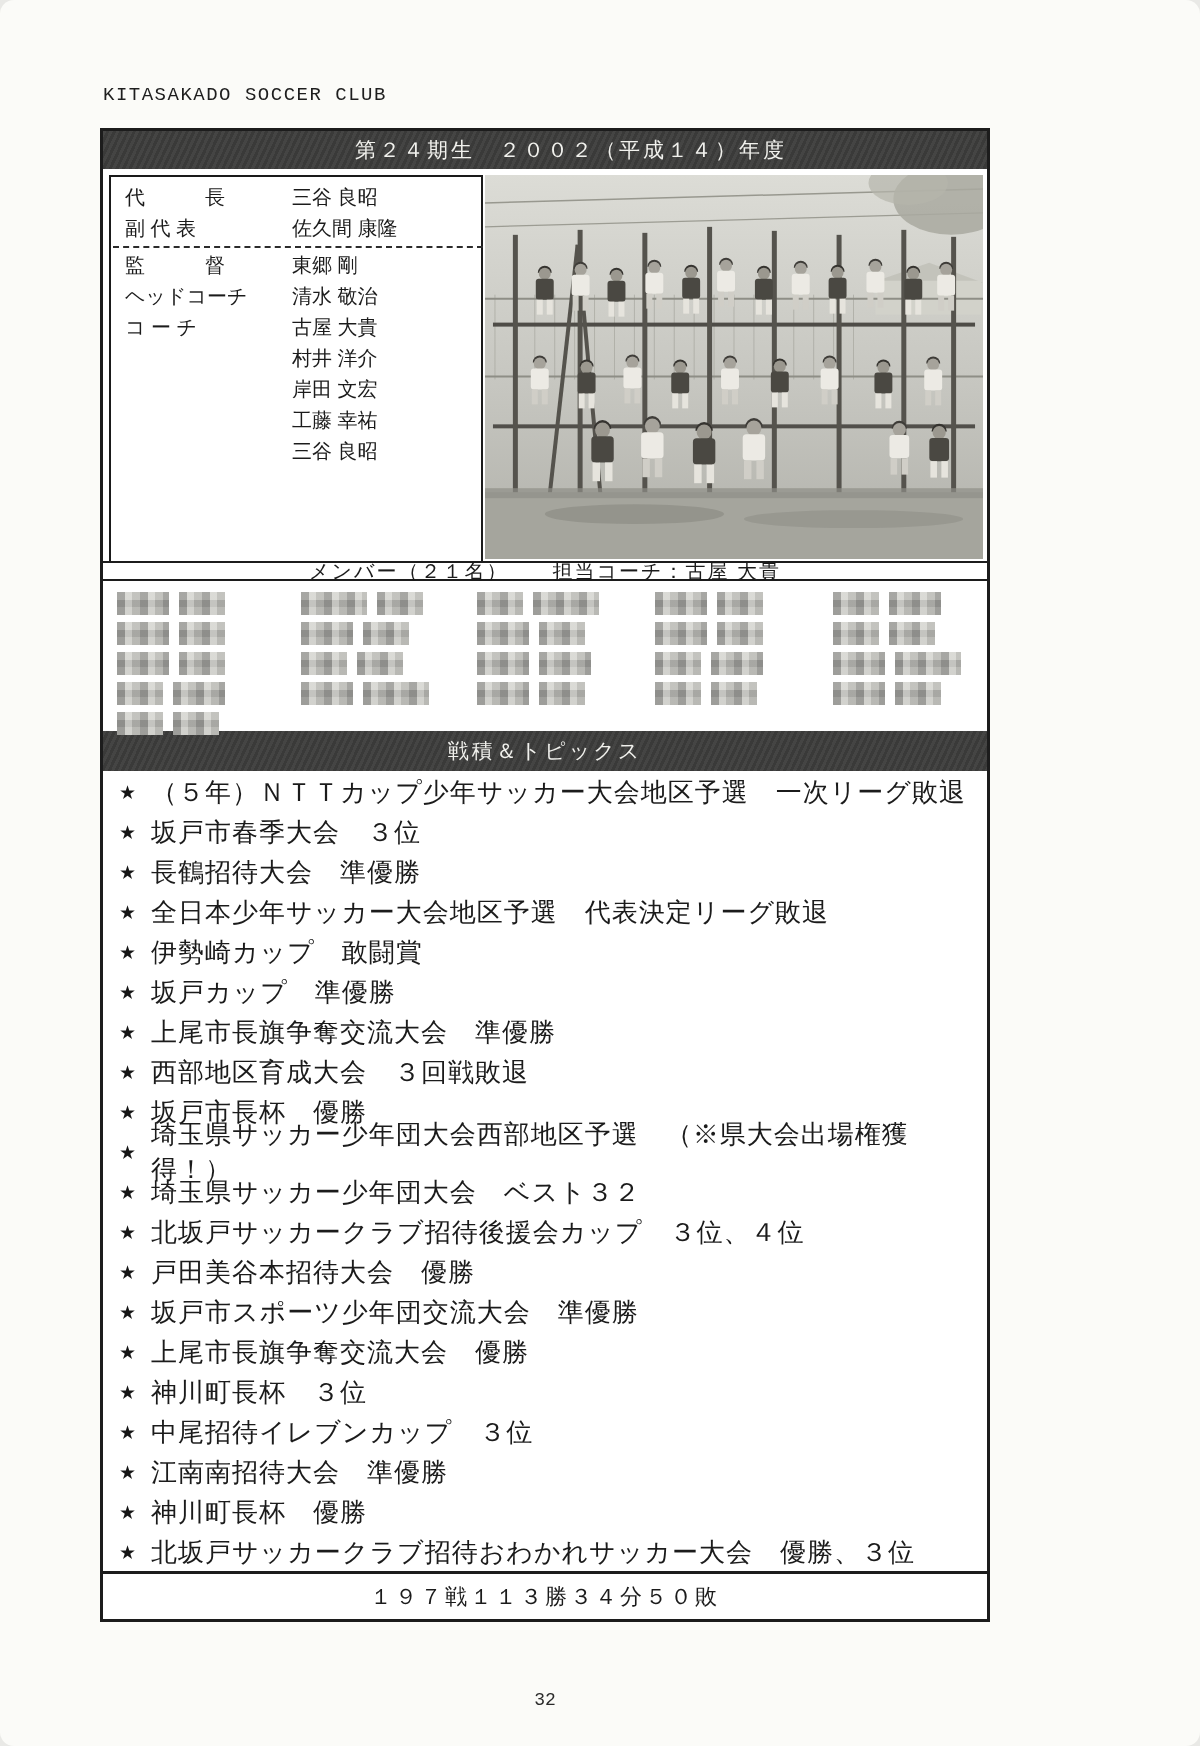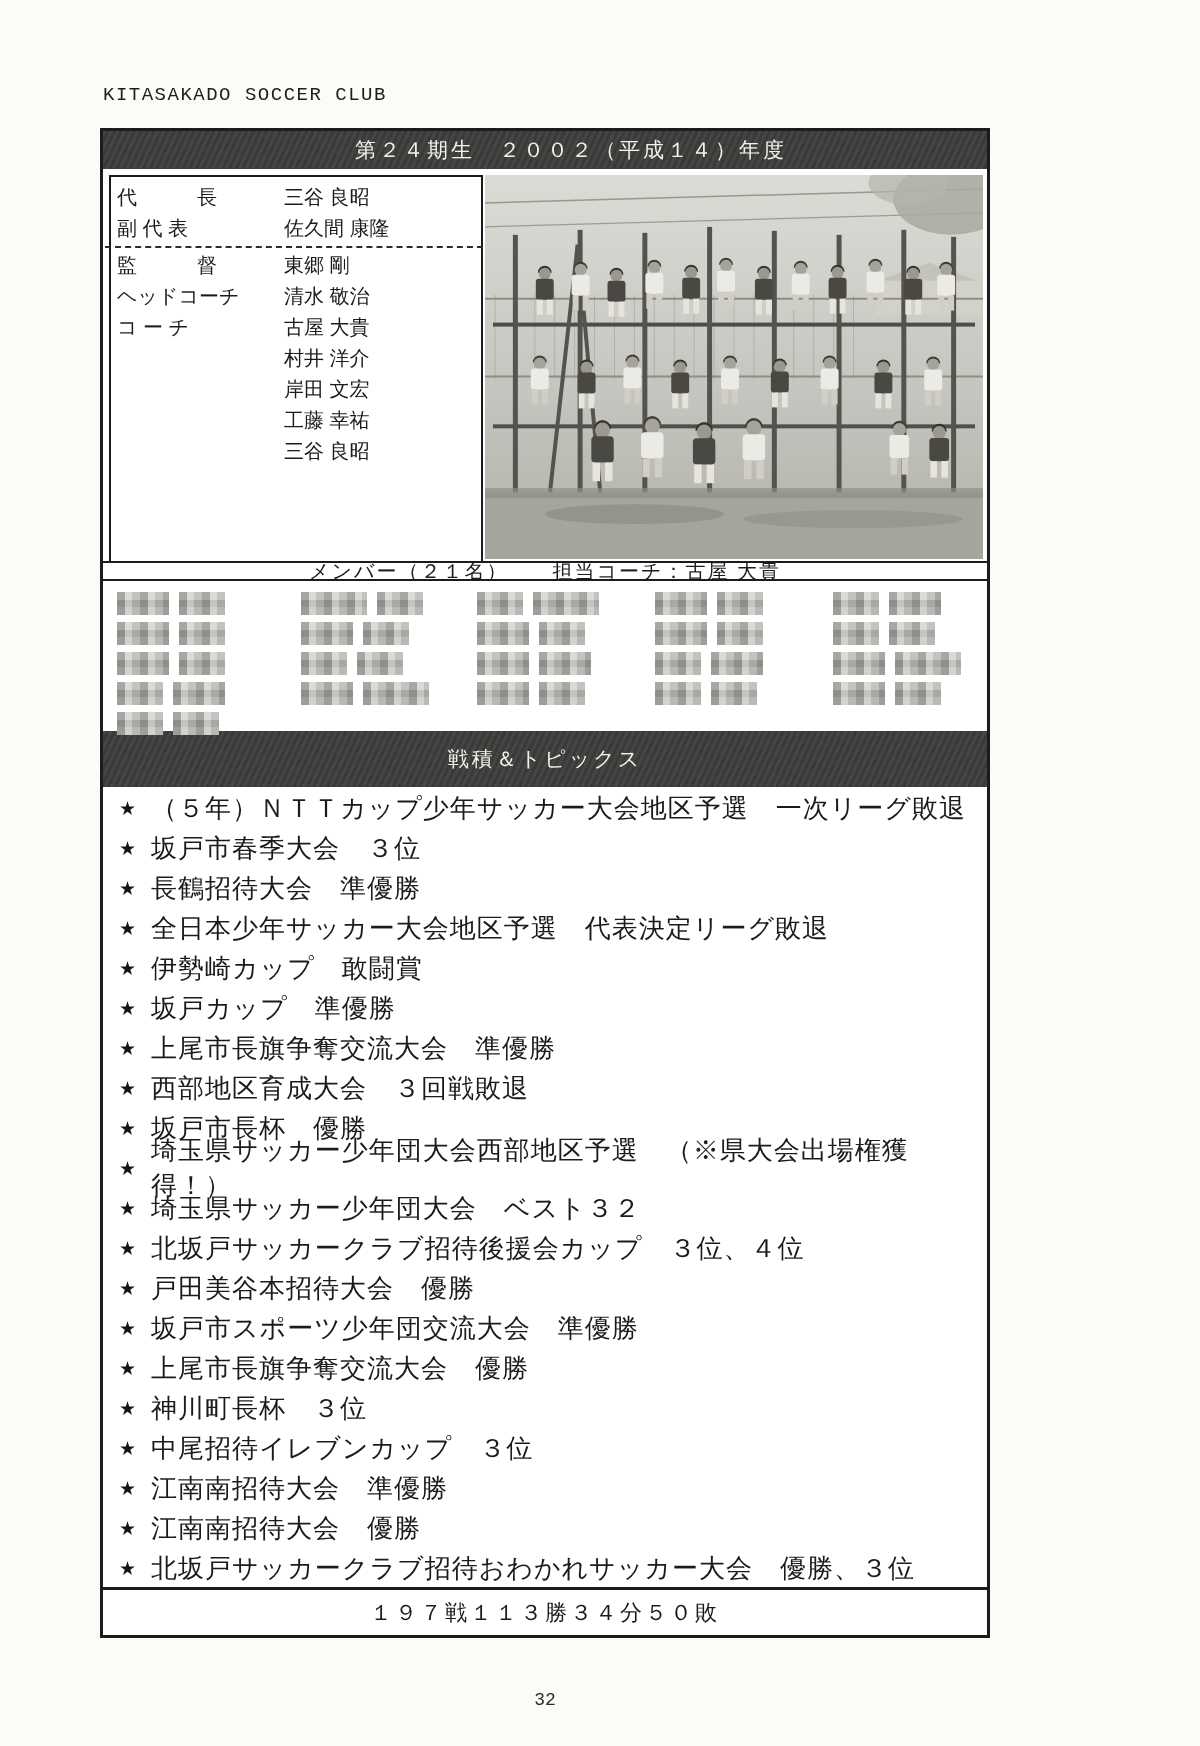--- a/index.html
+++ b/index.html
@@ -2,50 +2,51 @@
 <html><head>
 <meta charset="utf-8">
 <style>
   * { margin:0; padding:0; box-sizing:border-box; }
   html,body { background:#e9e9e6; }
   .page {
     position:relative; width:1200px; height:1746px; margin:0 auto;
     background:#fbfbf8; color:#1b1b1b;
     font-family:"Liberation Sans", sans-serif;
     overflow:hidden;
+    border-radius:14px;
   }
   .club-header {
     position:absolute; left:103px; top:84px;
     font-family:"Liberation Mono","DejaVu Sans Mono",monospace;
     font-size:19px; letter-spacing:1.5px; color:#1e1e1e;
   }
   .frame {
     position:absolute; left:100px; top:128px; width:890px;
     border:3px solid #1c1c1c; background:#ffffff;
   }
   .banner {
     background:#3d3d3c; color:#f1f1ed;
     display:flex; align-items:center; justify-content:center;
     letter-spacing:3px;
     background-image:repeating-linear-gradient(115deg, rgba(255,255,255,.04) 0 3px, rgba(0,0,0,.05) 3px 6px);
   }
   .title-banner { height:38px; font-size:21px; padding-left:52px; }
-  .topics-banner { height:56px; font-size:21px; }
+  .topics-banner { height:40px; font-size:21px; }
 
   
   .top-section { position:relative; height:392px; background:#fff; }
   .staff-box {
     position:absolute; left:6px; top:6px; width:374px; bottom:0;
     border:2px solid #1a1a1a; border-bottom:none; background:#fff;
   }
   .staff-header {
     text-align:center; font-size:20px; letter-spacing:8px;
     padding:7px 0 5px 8px; border-bottom:2px solid #1a1a1a;
   }
-  .staff-rows { padding:5px 8px 0 6px; }
+  .staff-rows { padding:5px 8px 0 14px; }
   .staff-row { display:flex; font-size:20px; line-height:31px; white-space:pre; }
   .staff-role { width:132px; }
   .staff-name { flex:1;margin-left:35px; }
   .dashed-divider { border-top:2px dashed #2b2b2b; margin:2px -10px 2px -12px; }
 
   .photo { position:absolute; left:382px; top:6px; right:4px; bottom:2px; background:#c8c8c2; }
   .photo svg { width:100%; height:100%; display:block; }
 
   
   .member-banner {
@@ -422,21 +423,21 @@
       <div class="topic-row">
           <span class="topic-star">★</span>
           <span class="topic-text">中尾招待イレブンカップ　３位</span>
         </div>
       <div class="topic-row">
           <span class="topic-star">★</span>
           <span class="topic-text">江南南招待大会　準優勝</span>
         </div>
       <div class="topic-row">
           <span class="topic-star">★</span>
-          <span class="topic-text">江南南招待大会　優勝</span>
+          <span class="topic-text">神川町長杯　優勝</span>
         </div>
       <div class="topic-row">
           <span class="topic-star">★</span>
           <span class="topic-text">北坂戸サッカークラブ招待おわかれサッカー大会　優勝、３位</span>
         </div>
     </div>
 
     <div class="record-bar">１９７戦１１３勝３４分５０敗</div>
 
   </div>

